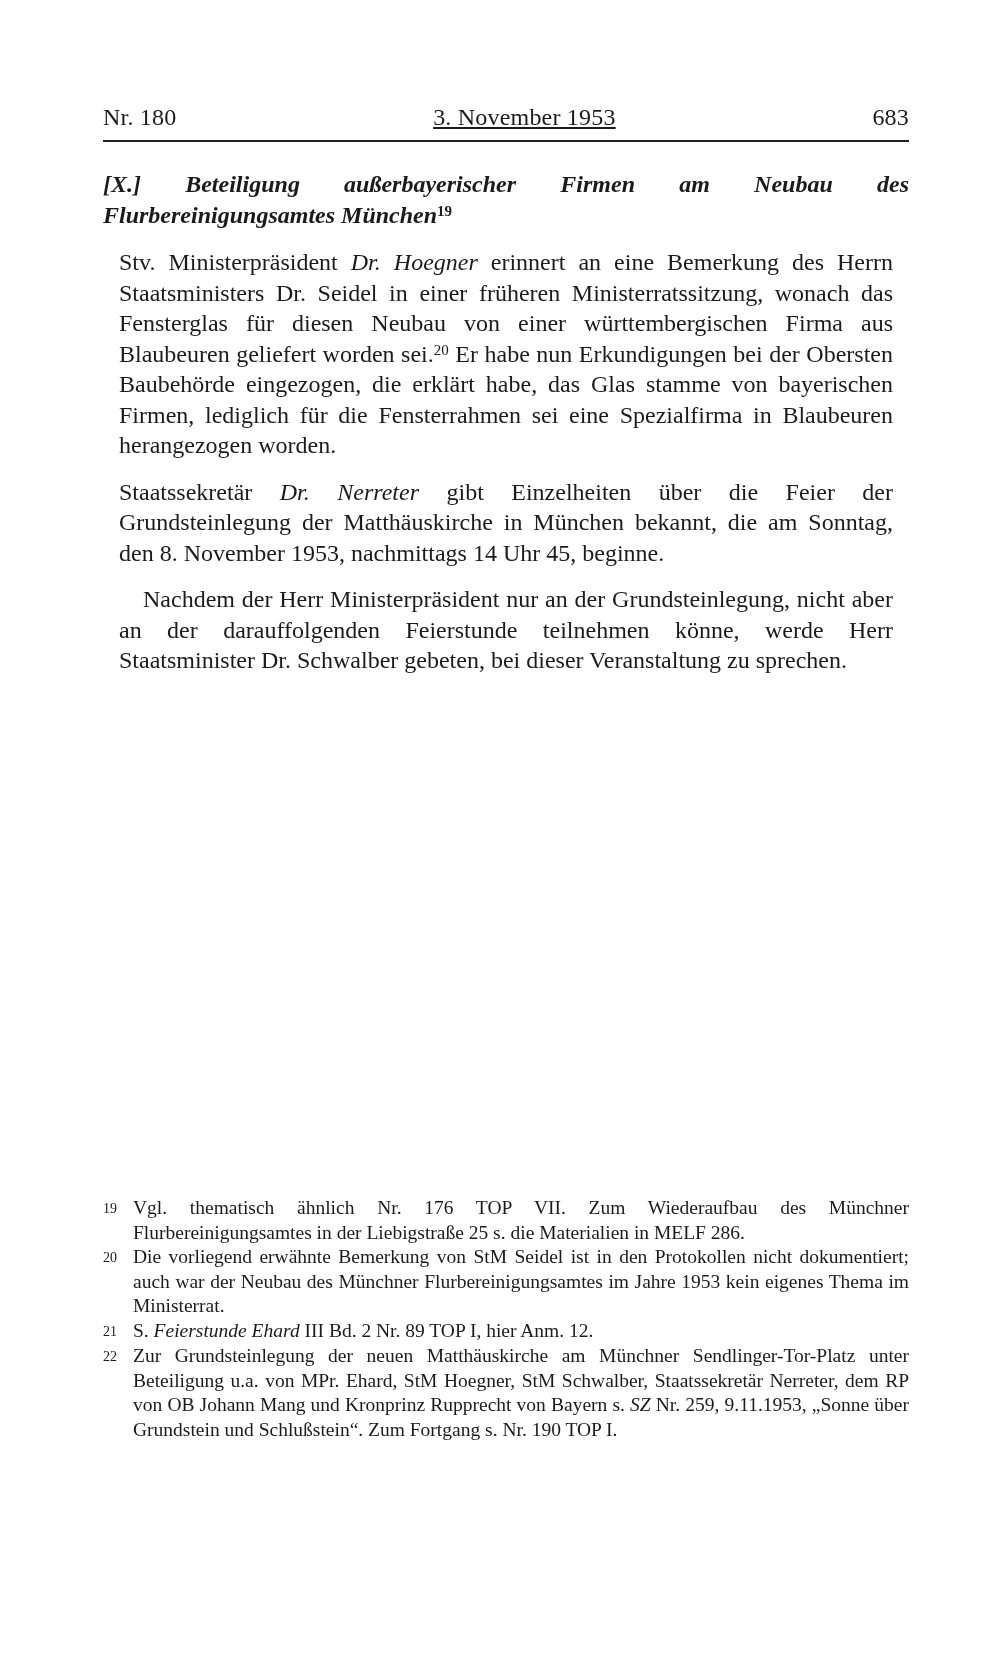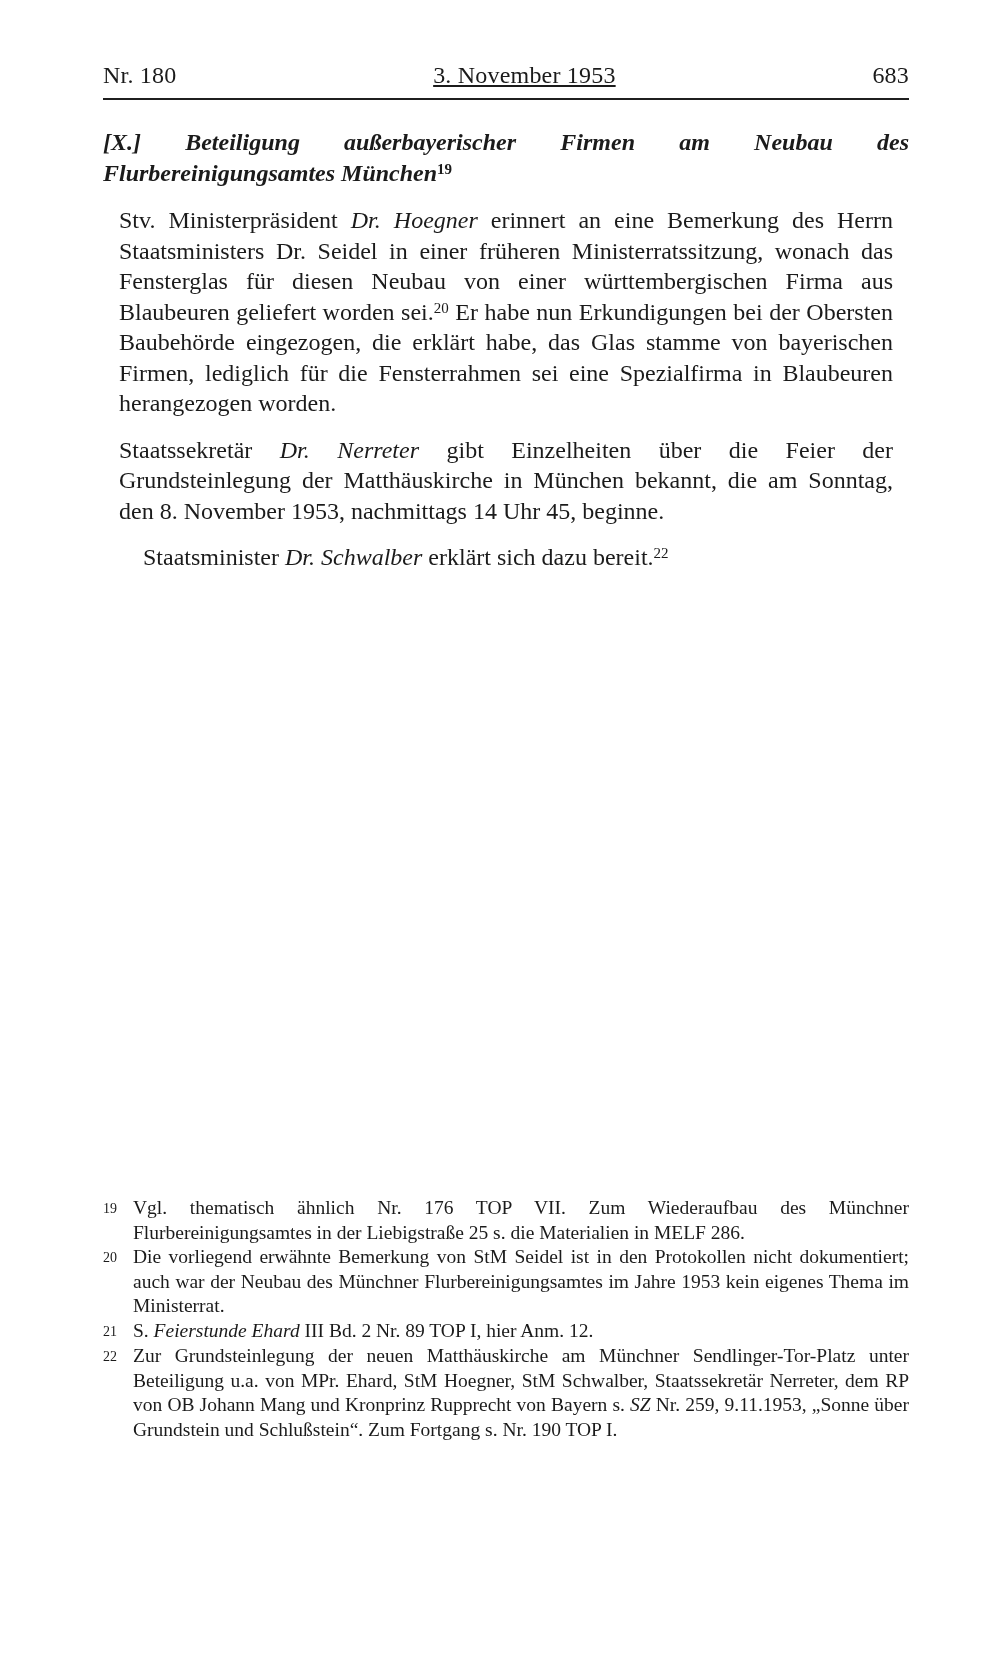--- a/index.html
+++ b/index.html
@@ -13,32 +13,32 @@
     height: 1666px;
     margin: 0 auto;
     background: #ffffff;
     color: #1b1b1b;
     font-family: "Liberation Serif", "DejaVu Serif", serif;
     overflow: hidden;
   }
   .content {
     position: absolute;
     left: 103px;
-    top: 62px;
+    top: 76px;
     width: 806px;
   }
   .pagehead {
     display: flex;
     align-items: baseline;
     font-size: 24px;
     letter-spacing: 0.2px;
   }
   .head-left { flex: none; }
   .head-center { flex: 1; text-align: center; text-decoration: underline; }
-  .head-right { flex: none; }
+  .head-right { flex: none; margin-top: 28px; }
   .header-rule {
     border: none;
     border-top: 2.5px solid #1f1f1f;
     margin: 9px 0 0 0;
     height: 0;
   }
   .section-heading {
     font-style: italic;
     font-size: 24px;
     line-height: 31px;
@@ -91,21 +91,21 @@
     <div class="pagehead">
       <span class="head-left">Nr. 180</span>
       <span class="head-center">3. November 1953</span>
       <span class="head-right">683</span>
     </div>
     <hr class="header-rule">
     <main id="body-main">
         <div class="section-heading"><i>[X.] Beteiligung außerbayerischer Firmen am Neubau des Flurbereinigungsamtes München</i><sup class="fnref">19</sup></div>
         <p class="body-para"><span>Stv. Ministerpräsident </span><i>Dr. Hoegner</i><span> erinnert an eine Bemerkung des Herrn Staatsministers Dr. Seidel in einer früheren Ministerratssitzung, wonach das Fensterglas für diesen Neubau von einer württembergischen Firma aus Blaubeuren geliefert worden sei.</span><sup class="fnref">20</sup><span> Er habe nun Erkundigungen bei der Obersten Baubehörde eingezogen, die erklärt habe, das Glas stamme von bayerischen Firmen, lediglich für die Fensterrahmen sei eine Spezialfirma in Blaubeuren herangezogen worden.</span></p>
         <p class="body-para"><span>Staatssekretär </span><i>Dr. Nerreter</i><span> gibt Einzelheiten über die Feier der Grundsteinlegung der Matthäuskirche in München bekannt, die am Sonntag, den 8. November 1953, nachmittags 14 Uhr 45, beginne.</span></p>
-        <p class="body-para indent"><span>Staatsminister </span><i>Dr. Schwalber</i><span> erklärt sich dazu bereit.</span><sup class="fnref">22</sup></p>
+        <p class="body-para indent"><span>Nachdem der Herr Ministerpräsident nur an der Grundsteinlegung, nicht aber an der darauffolgenden Feierstunde teilnehmen könne, werde Herr Staatsminister Dr. Schwalber gebeten, bei dieser Veranstaltung zu sprechen.</span></p>
       </main>
   </div>
   <footer class="footnotes" id="footnotes">
       <div class="footnote">
         <span class="fn-num">19</span>
         <div class="fn-text"><span>Vgl. thematisch ähnlich Nr. 176 TOP VII. Zum Wiederaufbau des Münchner Flurbereinigungsamtes in der Liebigstraße 25 s. die Materialien in MELF 286.</span></div>
       </div>
       <div class="footnote">
         <span class="fn-num">20</span>
         <div class="fn-text"><span>Die vorliegend erwähnte Bemerkung von StM Seidel ist in den Protokollen nicht dokumentiert; auch war der Neubau des Münchner Flurbereinigungsamtes im Jahre 1953 kein eigenes Thema im Ministerrat.</span></div>

